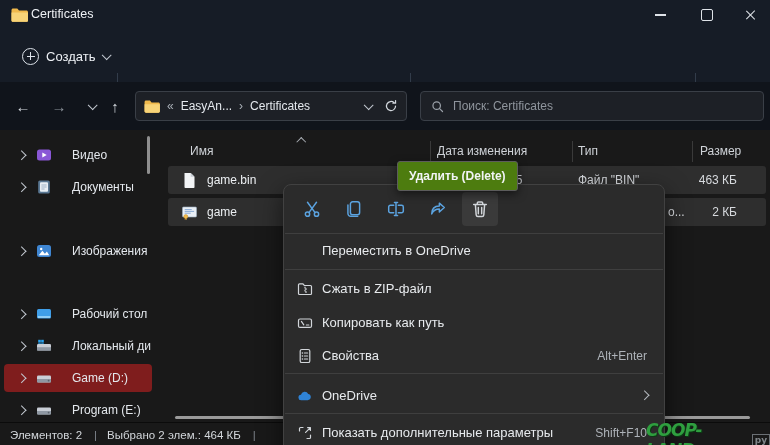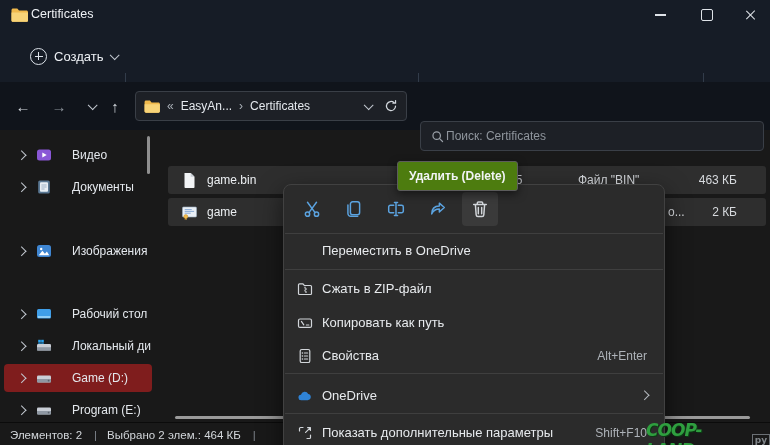--- a/index.html
+++ b/index.html
@@ -12,21 +12,21 @@
   .titlebar{position:absolute;top:0;left:0;width:770px;height:30px;}
   .title-text{position:absolute;left:31px;top:7px;font-size:12.5px;color:#eef1f5;}
   .winctl{position:absolute;top:0;width:44px;height:30px;display:flex;align-items:center;justify-content:center;}
   .ctl-min{left:638px;} .ctl-max{left:685px;} .ctl-close{left:729px;}
   .bar-min{width:11px;height:1.4px;background:#dfe3e8;}
   .box-max{width:10px;height:10px;border:1.2px solid #dfe3e8;border-radius:2px;}
   .x-close{position:relative;width:12px;height:12px;}
   .x-close::before,.x-close::after{content:"";position:absolute;left:5.4px;top:0;width:1.4px;height:12px;background:#dfe3e8;}
   .x-close::before{transform:rotate(45deg);} .x-close::after{transform:rotate(-45deg);}
 
-  .toolbar{position:absolute;top:30px;left:8px;width:710px;height:52px;display:flex;align-items:center;}
+  .toolbar{position:absolute;top:30px;left:0;width:710px;height:52px;display:flex;align-items:center;}
   .tb-new{position:absolute;left:14px;top:11px;height:30px;display:flex;align-items:center;gap:7px;padding:0 8px;border-radius:4px;}
   .plus-circle{width:15px;height:15px;border:1.3px solid #dde3ea;border-radius:50%;position:relative;}
   .plus-circle::before,.plus-circle::after{content:"";position:absolute;background:#dde3ea;}
   .plus-circle::before{left:7px;top:3.5px;width:1.3px;height:8px;}
   .plus-circle::after{left:3.5px;top:7px;width:8px;height:1.3px;}
   .tb-label{font-size:13px;color:#eef1f5;}
   .chev{display:inline-block;width:5.5px;height:5.5px;border-right:1.3px solid #c3c9d1;border-bottom:1.3px solid #c3c9d1;}
   .chev-down{transform:rotate(45deg) translateY(-2px);}
   .chev-right{transform:rotate(-45deg);}
   .chev-up{transform:rotate(225deg);}
@@ -41,21 +41,21 @@
   
   .addressrow{position:absolute;top:82px;left:0;width:770px;height:48px;background:#10141b;}
   .navbtn{position:absolute;top:10px;width:30px;height:28px;display:flex;align-items:center;justify-content:center;
           color:#d3d8de;font-size:15px;}
   .navbtn.dim{color:#8d949c;}
   .pathbox{position:absolute;left:135px;top:9px;width:272px;height:30px;background:#1d2026;border:1px solid #3a3f47;border-radius:4px;
            display:flex;align-items:center;padding:0 8px;box-sizing:border-box;gap:7px;}
   .crumb{font-size:12px;color:#e4e8ed;white-space:nowrap;}
   .crumb-sep{color:#aab0b8;font-size:12px;}
   .searchbox{position:absolute;left:420px;top:9px;width:344px;height:30px;background:#1d2026;border:1px solid #3a3f47;border-radius:4px;
-             display:flex;align-items:center;padding:0 10px;box-sizing:border-box;gap:2px;margin-top:30px;}
+             display:flex;align-items:center;padding:0 10px;box-sizing:border-box;gap:9px;}
   .search-ph{color:#8f959d;font-size:12px;}
 
   
   .sidebar{position:absolute;top:130px;left:0;width:160px;height:292px;}
   .side-item{position:absolute;left:4px;width:148px;height:28px;border-radius:4px;display:flex;align-items:center;}
   .side-item.selected{background:#7f1d1d;}
   .side-chev{margin-left:14px;width:12px;color:#9aa0a8;display:flex;}
   .side-ico{width:16px;height:16px;margin-left:6px;flex:0 0 16px;}
   .side-label{margin-left:20px;font-size:12px;color:#e4e8ed;white-space:nowrap;}
   .side-scroll{position:absolute;left:147px;top:136px;width:2.5px;height:38px;background:#8f8f8f;border-radius:2px;}
@@ -309,20 +309,30 @@
       <svg class="side-ico" viewBox="0 0 16 16">
         <rect x="1" y="5.6" width="14" height="6.8" rx="1.3" fill="#c9ced6"></rect>
         <rect x="1" y="9" width="14" height="3.4" fill="#8f98a3"></rect>
         <circle cx="12.6" cy="10.6" r=".9" fill="#5b636d"></circle>
       </svg>
       <span class="side-label">Program (E:)</span>
     </div>
   </div>
   <div class="side-scroll"></div>
 
+  <div class="listhead">
+    <span class="colname" style="left:25px;">Имя</span>
+    <span class="sortmark"><span class="chev chev-up" style="border-color:#a9aeb4;"></span></span>
+    <div class="coldiv" style="left:265px;"></div>
+    <span class="colname" style="left:272px;">Дата изменения</span>
+    <div class="coldiv" style="left:407px;"></div>
+    <span class="colname" style="left:413px;">Тип</span>
+    <div class="coldiv" style="left:527px;"></div>
+    <span class="colname" style="left:535px;">Размер</span>
+  </div>
 
   <div class="filerow" style="top:166px;">
     <svg class="row-ico" viewBox="0 0 16 17">
       <path fill="#f2f4f6" d="M3 1h6.2L13 4.8V15.2c0 .5-.4.8-.8.8H3.8c-.4 0-.8-.3-.8-.8z"></path>
       <path fill="#c9ced4" d="M9.2 1 13 4.8H9.2z"></path>
     </svg>
     <span class="row-name">game.bin</span>
   </div>
   <span class="cell" style="left:509px;top:173px;z-index:2;">35</span>
   <span class="cell" style="left:578px;top:173px;z-index:2;">Файл "BIN"</span>

